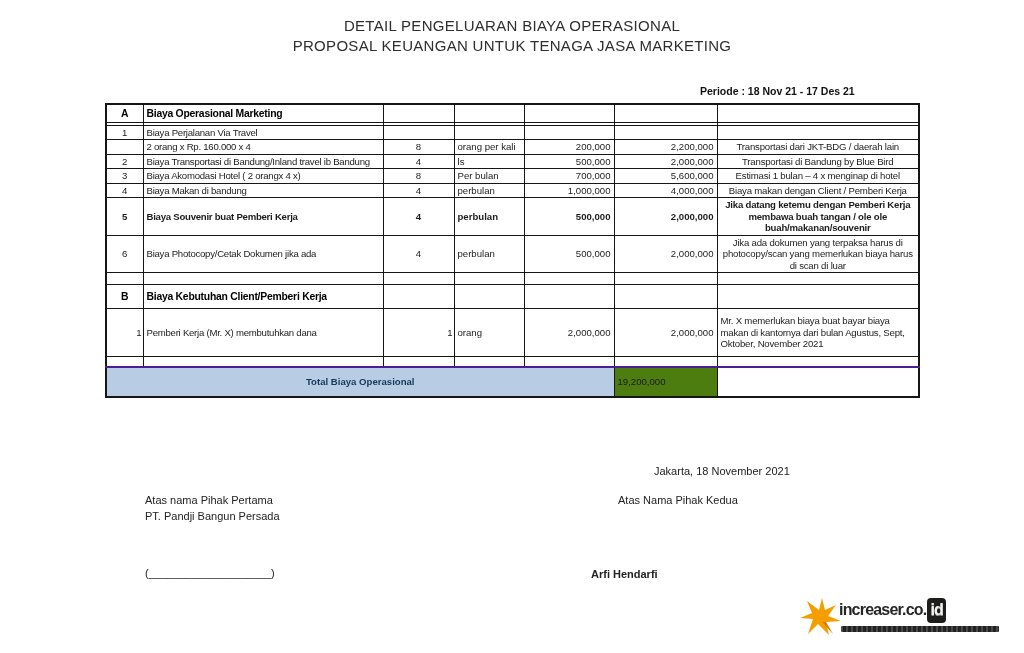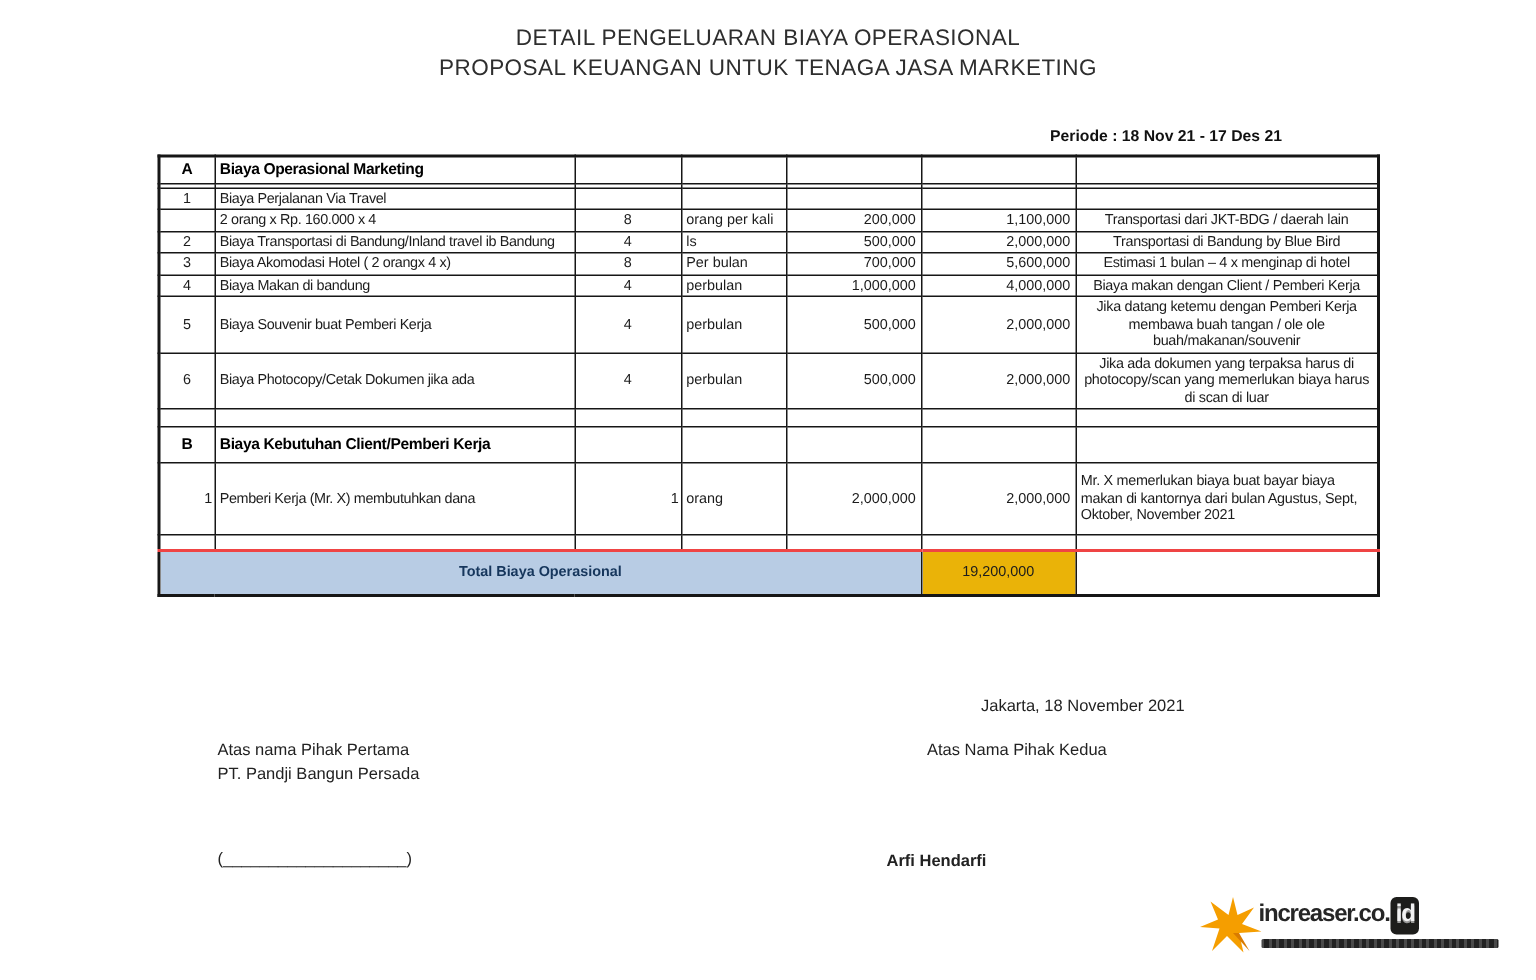--- a/index.html
+++ b/index.html
@@ -22,35 +22,35 @@
                   line-height:11.5px; vertical-align:middle; padding:1px 3px; overflow:hidden; }
   tr.hdr th { background:#b8cce4; color:#15365e; font-size:10.8px; font-weight:bold;
               height:26px; text-align:center; border-bottom:2px solid #161616; }
   tr.sec td { font-weight:bold; font-size:10.4px; color:#000; }
   tr.sec-a td { height:18px; }
   tr.sec-b td { height:24px; }
   tr.sp-sm td { height:3px; padding:0; }
   tr.sp-md td { height:12px; padding:0; }
   tr.sp-lg td { height:10px; padding:0; }
   tr.item td { height:14px; }
-  tr.item-tall5 td { height:33px; }
+  tr.item-tall5 td { height:33px;font-weight:bold; }
   tr.item-tall6 td { height:37px; }
   tr.item-b1 td { height:48px; }
   .c-no { text-align:center; }
   .c-desc { text-align:left; font-size:9.3px; letter-spacing:-0.25px; white-space:nowrap; }
   .c-qty { text-align:center; }
   .c-sat { text-align:left; }
   .c-harga { text-align:right; padding-right:5px; }
   .c-total { text-align:right; padding-right:5px; }
   .c-ket { text-align:center; font-size:9.3px; line-height:11px; letter-spacing:-0.2px; }
   .ta-left { text-align:left !important; }
   .ta-right { text-align:right !important; padding-right:1px !important; }
-  tr.total-row td { border-top:2px solid #ef4444; height:30px; }
+  tr.total-row td { border-top:2px solid #4c1d95; height:30px; }
   .total-label { background:#b8cce4; font-weight:bold; font-size:10.4px; color:#16365c; text-align:center; }
-  .total-value { background:#eab308; text-align:center; padding-right:5px; font-size:9.6px; }
+  .total-value { background:#4d7c0f; text-align:left; padding-right:5px; font-size:9.6px; }
 
   
   .ft { position:absolute; font-size:11px; color:#222; line-height:16px; }
   .ft-date { left:618px; top:463px;margin-left:36px; }
   .ft-left { left:145px; top:492px; }
   .ft-right { left:618px; top:492px; }
   .ft-sign { left:145px; top:565px; letter-spacing:0; }
   .ft-name { left:591px; top:566px;font-weight:bold; }
 
   
@@ -118,21 +118,21 @@
         <td></td>
         <td></td>
       </tr>
 
       <tr class="item">
         <td class="c-no"></td>
         <td class="c-desc">2 orang x Rp. 160.000 x 4</td>
         <td class="c-qty">8</td>
         <td class="c-sat">orang per kali</td>
         <td class="c-harga">200,000</td>
-        <td class="c-total">1,100,000</td>
+        <td class="c-total">2,200,000</td>
         <td class="c-ket">Transportasi dari JKT-BDG / daerah lain</td>
       </tr>
 
       <tr class="item">
         <td class="c-no">2</td>
         <td class="c-desc">Biaya Transportasi di Bandung/Inland travel ib Bandung</td>
         <td class="c-qty">4</td>
         <td class="c-sat">ls</td>
         <td class="c-harga">500,000</td>
         <td class="c-total">2,000,000</td>

